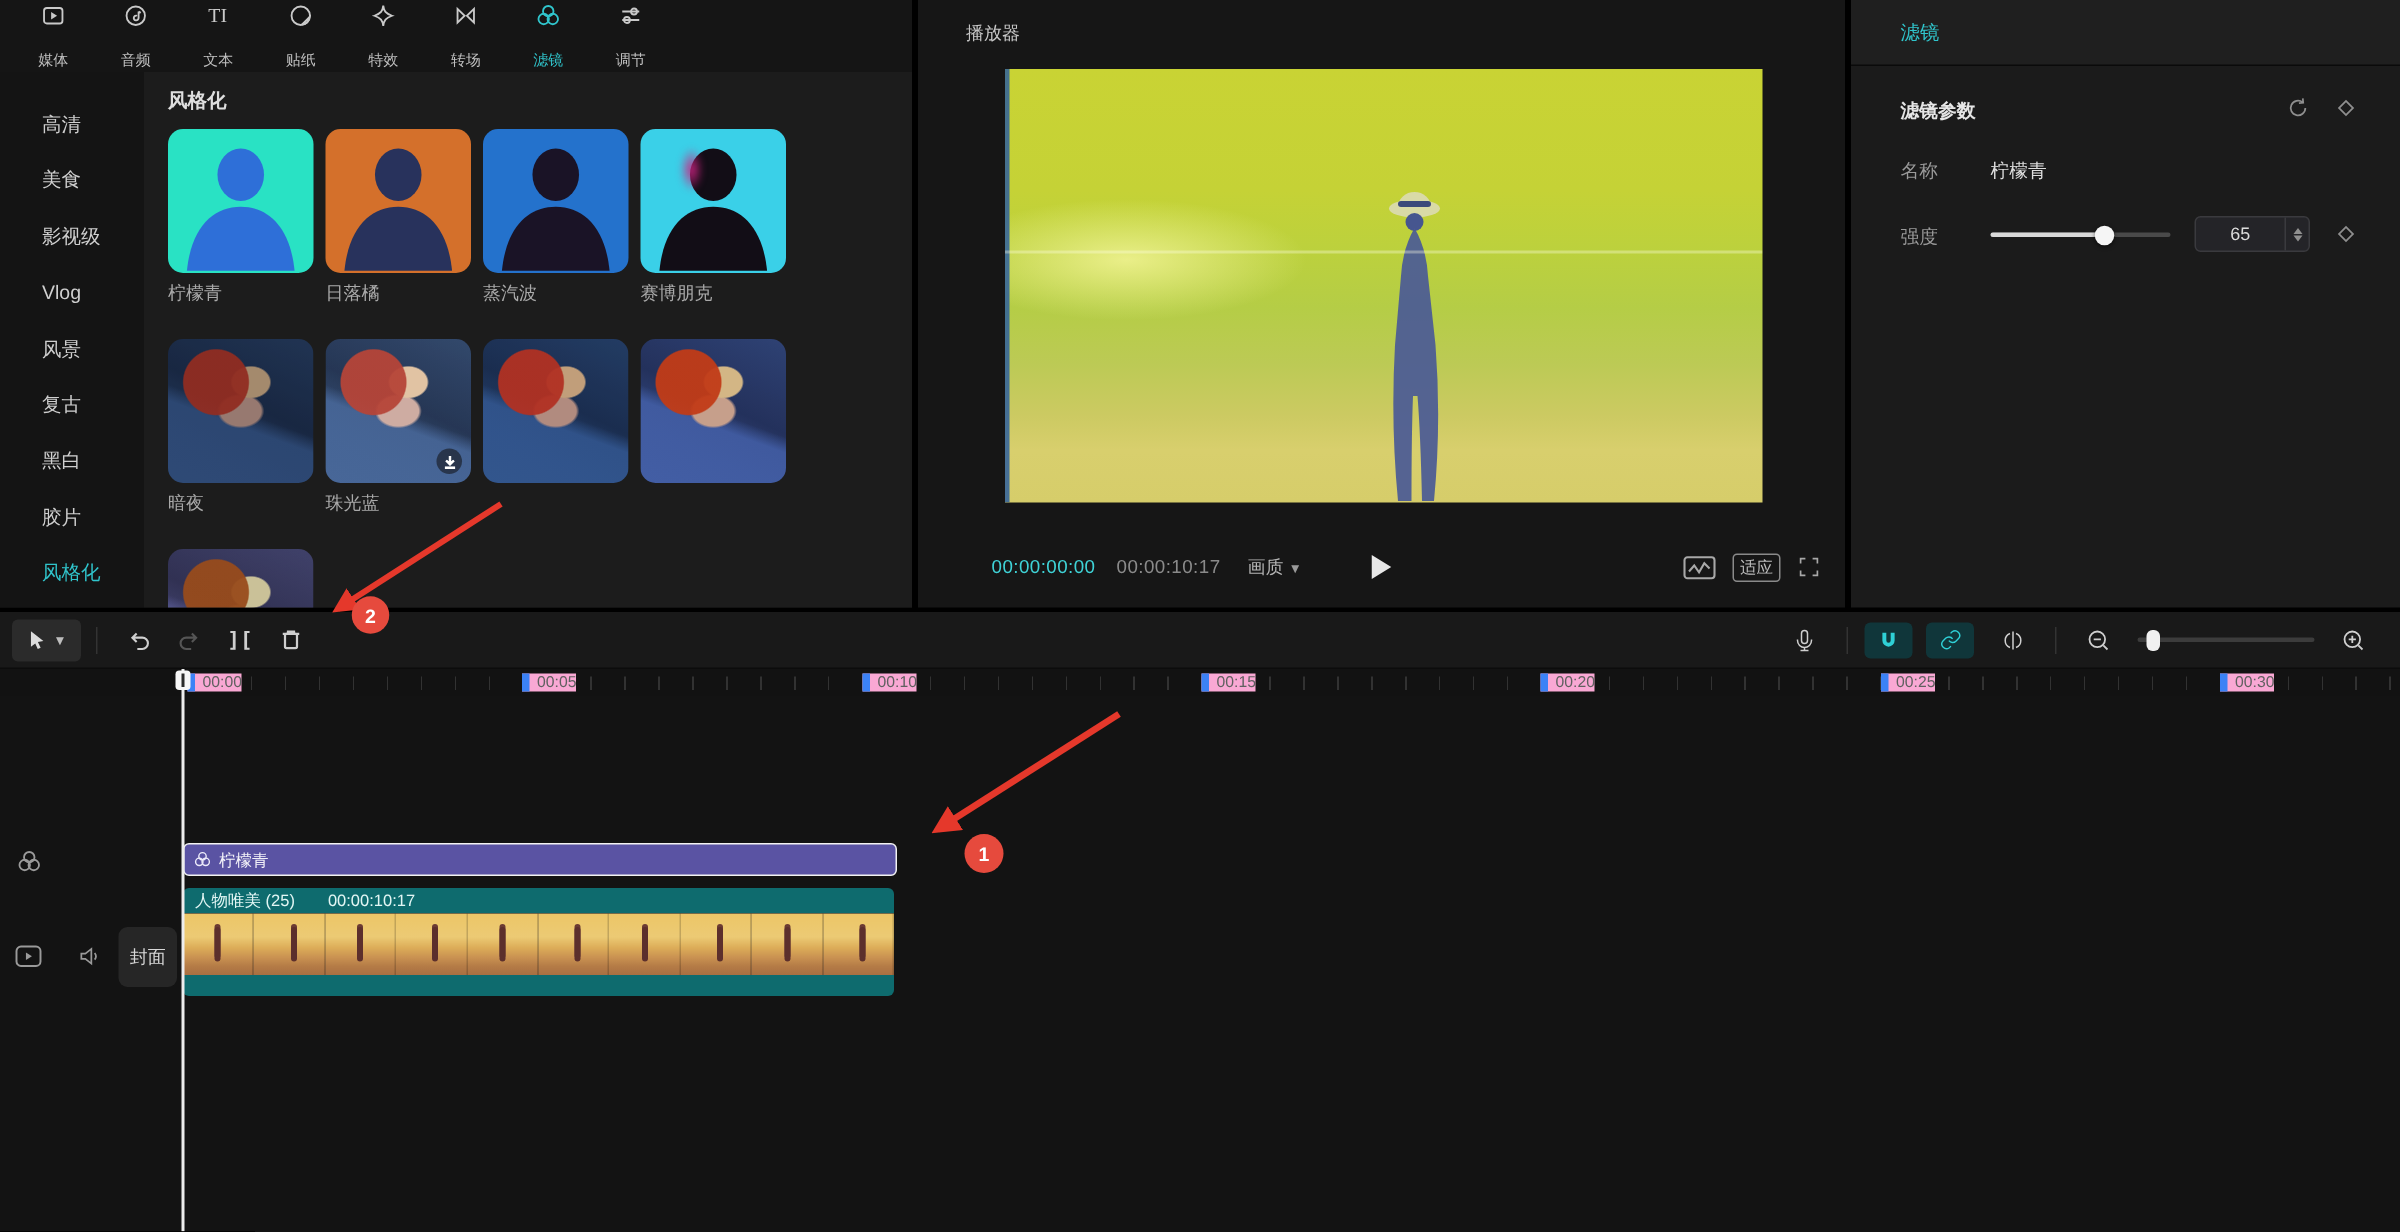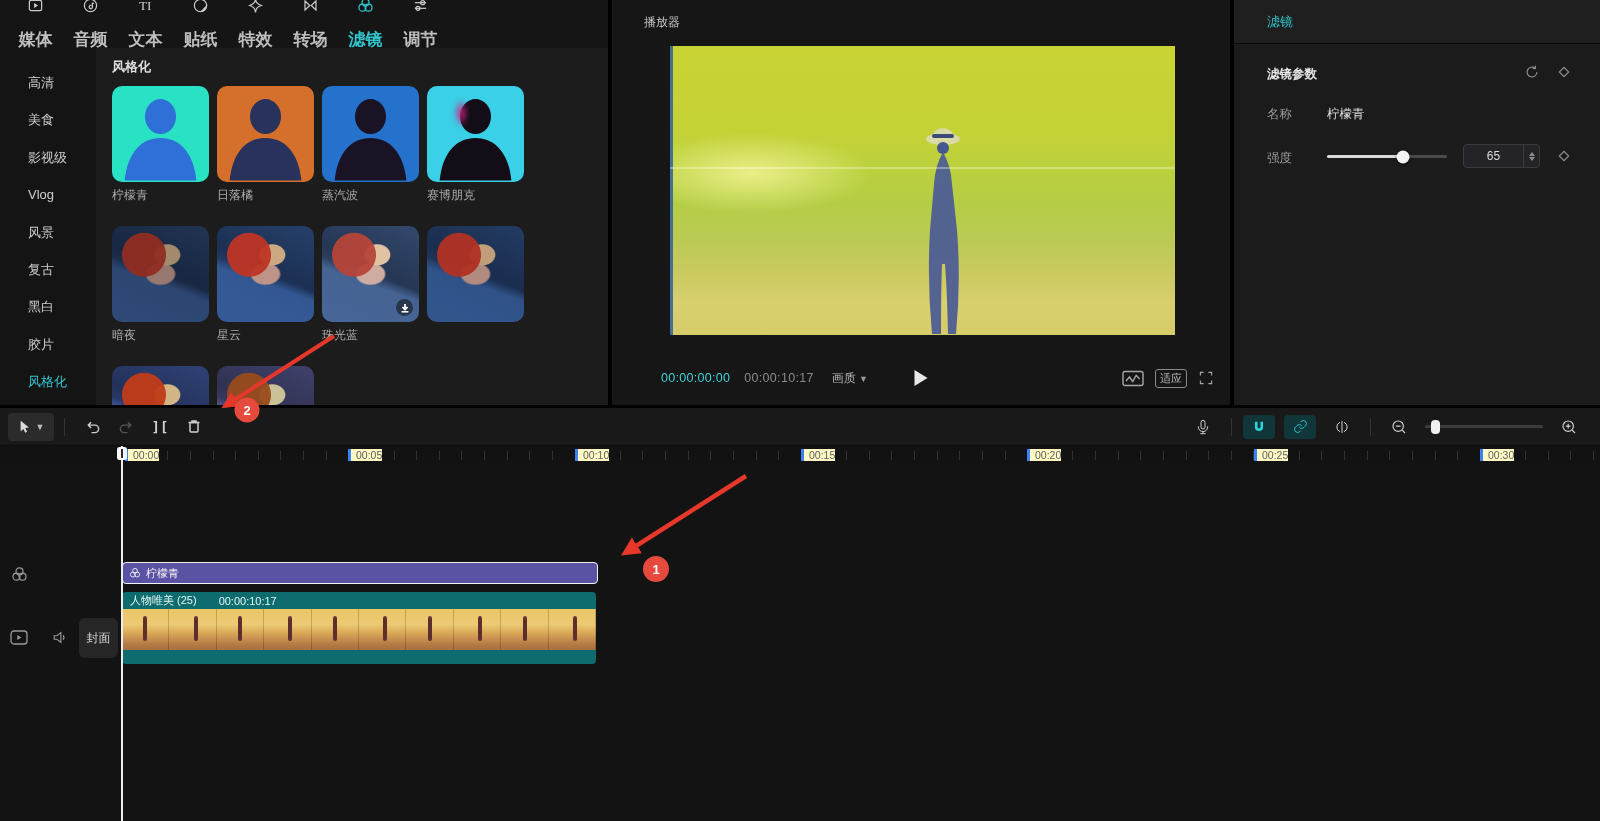--- a/index.html
+++ b/index.html
@@ -6,21 +6,21 @@
   html,body { background:#000; }
   .stage{ position:relative; width:1600px; height:821px; background:#000; overflow:hidden;
           font-family:"Liberation Sans","DejaVu Sans",sans-serif; color:#ccc; }
   .panel{ position:absolute; background:#171717; }
 
   
   #left-panel{ left:0; top:0; width:608px; height:405px; background:#161616; }
   .topbar{ display:flex; height:48px; padding-left:8px; align-items:center; background:#151515; }
   .tool{ width:55px; display:flex; flex-direction:column; align-items:center; gap:14px; cursor:pointer; }
   .tool svg{ width:17px; height:17px; stroke:#c9c9c9; fill:none; stroke-width:1.3; }
-  .tool .tlabel{ font-size:17px; color:#bfbfbf;font-weight:bold; }
+  .tool .tlabel{ font-size:10px; color:#bfbfbf; }
   .tool.active svg{ stroke:#30c5cc; }
   .tool.active .tlabel{ color:#30c5cc; }
   .tool svg .f{ fill:#c9c9c9; stroke:none; }
   .ttext{ font-family:"Liberation Serif","DejaVu Serif",serif; font-size:14px; color:#c9c9c9; line-height:17px; }
 
   
   .cats{ position:absolute; left:0; top:48px; width:96px; height:357px; background:#141414; padding-top:16px; }
   .cat{ height:37.4px; line-height:37.4px; padding-left:28px; font-size:13px; color:#cfcfcf; cursor:pointer; white-space:nowrap; }
   .cat.active{ color:#30c5cc; }
 
@@ -105,21 +105,21 @@
   .splitg{ font-family:"DejaVu Sans Mono",monospace; font-size:14px; font-weight:bold; color:#cfcfcf; }
   .tl-right{ position:absolute; right:14px; display:flex; align-items:center; gap:9px; }
   .chipbtn{ width:32px; height:24px; border-radius:4px; background:#10363a; display:flex; align-items:center; justify-content:center; cursor:pointer; }
   .chipbtn svg{ stroke:#2fd0d6; } .chipbtn svg .f{ fill:#2fd0d6; stroke:none; }
   .zoomtrack{ position:relative; width:118px; height:3px; background:#3c3c3c; border-radius:2px; }
   .zoomtrack .zk{ position:absolute; left:6px; top:50%; transform:translate(0,-50%); width:9px; height:14px; border-radius:4px; background:#f0f0f0; cursor:grab; }
 
   .ruler{ position:absolute; left:0; top:38px; width:1600px; height:18px; background:#121212; }
   .ticks{ position:absolute; left:122px; right:0; top:5px; height:9px;
           background:repeating-linear-gradient(90deg,#3a3a3a 0 1px,transparent 1px 22.63px); opacity:.8; }
-  .rlabel{ position:absolute; top:3px; font-size:10.5px; color:#606060; padding-left:5px; border-left:3px solid #3b82f6; height:12px; line-height:12px; background:#fef9c3; }
+  .rlabel{ position:absolute; top:3px; font-size:10.5px; color:#606060; padding-left:5px; border-left:5px solid #3b82f6; height:12px; line-height:12px; background:#f9a8d4; }
 
   .tracks{ position:absolute; left:0; top:56px; width:1600px; height:357px; background:#131313; }
   .gut svg{ stroke:#9a9a9a; fill:none; stroke-width:1.3; }
   .g-filter{ position:absolute; left:11px; top:102px; }
   .g-video{ position:absolute; left:10px; top:166px; }
   .g-audio{ position:absolute; left:52px; top:166px; }
   .coverbtn{ position:absolute; left:79px; top:154px; width:39px; height:40px; background:#262626; border-radius:6px;
              display:flex; align-items:center; justify-content:center; font-size:12px; color:#d8d8d8; cursor:pointer; }
 
   .clip-filter{ position:absolute; left:122px; top:98px; width:476px; height:22px; background:#5a53a3;
@@ -257,24 +257,20 @@
                 <ellipse cx="50" cy="30" rx="16" ry="18"></ellipse>
                 <path d="M13,96 C16,66 31,52 50,52 C69,52 84,66 87,96 Z"></path>
               </svg>
               <i class="neon"></i>
             </div>
           <div class="fname">赛博朋克</div>
         </div>
         <div class="fcard">
           <div class="thumb t-photo v-night"></div>
           <div class="fname">暗夜</div>
-        </div>
-        <div class="fcard">
-          <div class="thumb t-photo v-nebula"></div>
-          <div class="fname">星云</div>
         </div>
         <div class="fcard">
           <div class="thumb t-photo v-pearl">
               <span class="dl">
                 <svg viewBox="0 0 10 10">
                   <path d="M5,1 v5.2 M2.4,4 L5,6.6 L7.6,4 M1.6,8.8 h6.8"></path>
                 </svg>
               </span>
             </div>
           <div class="fname">珠光蓝</div>

